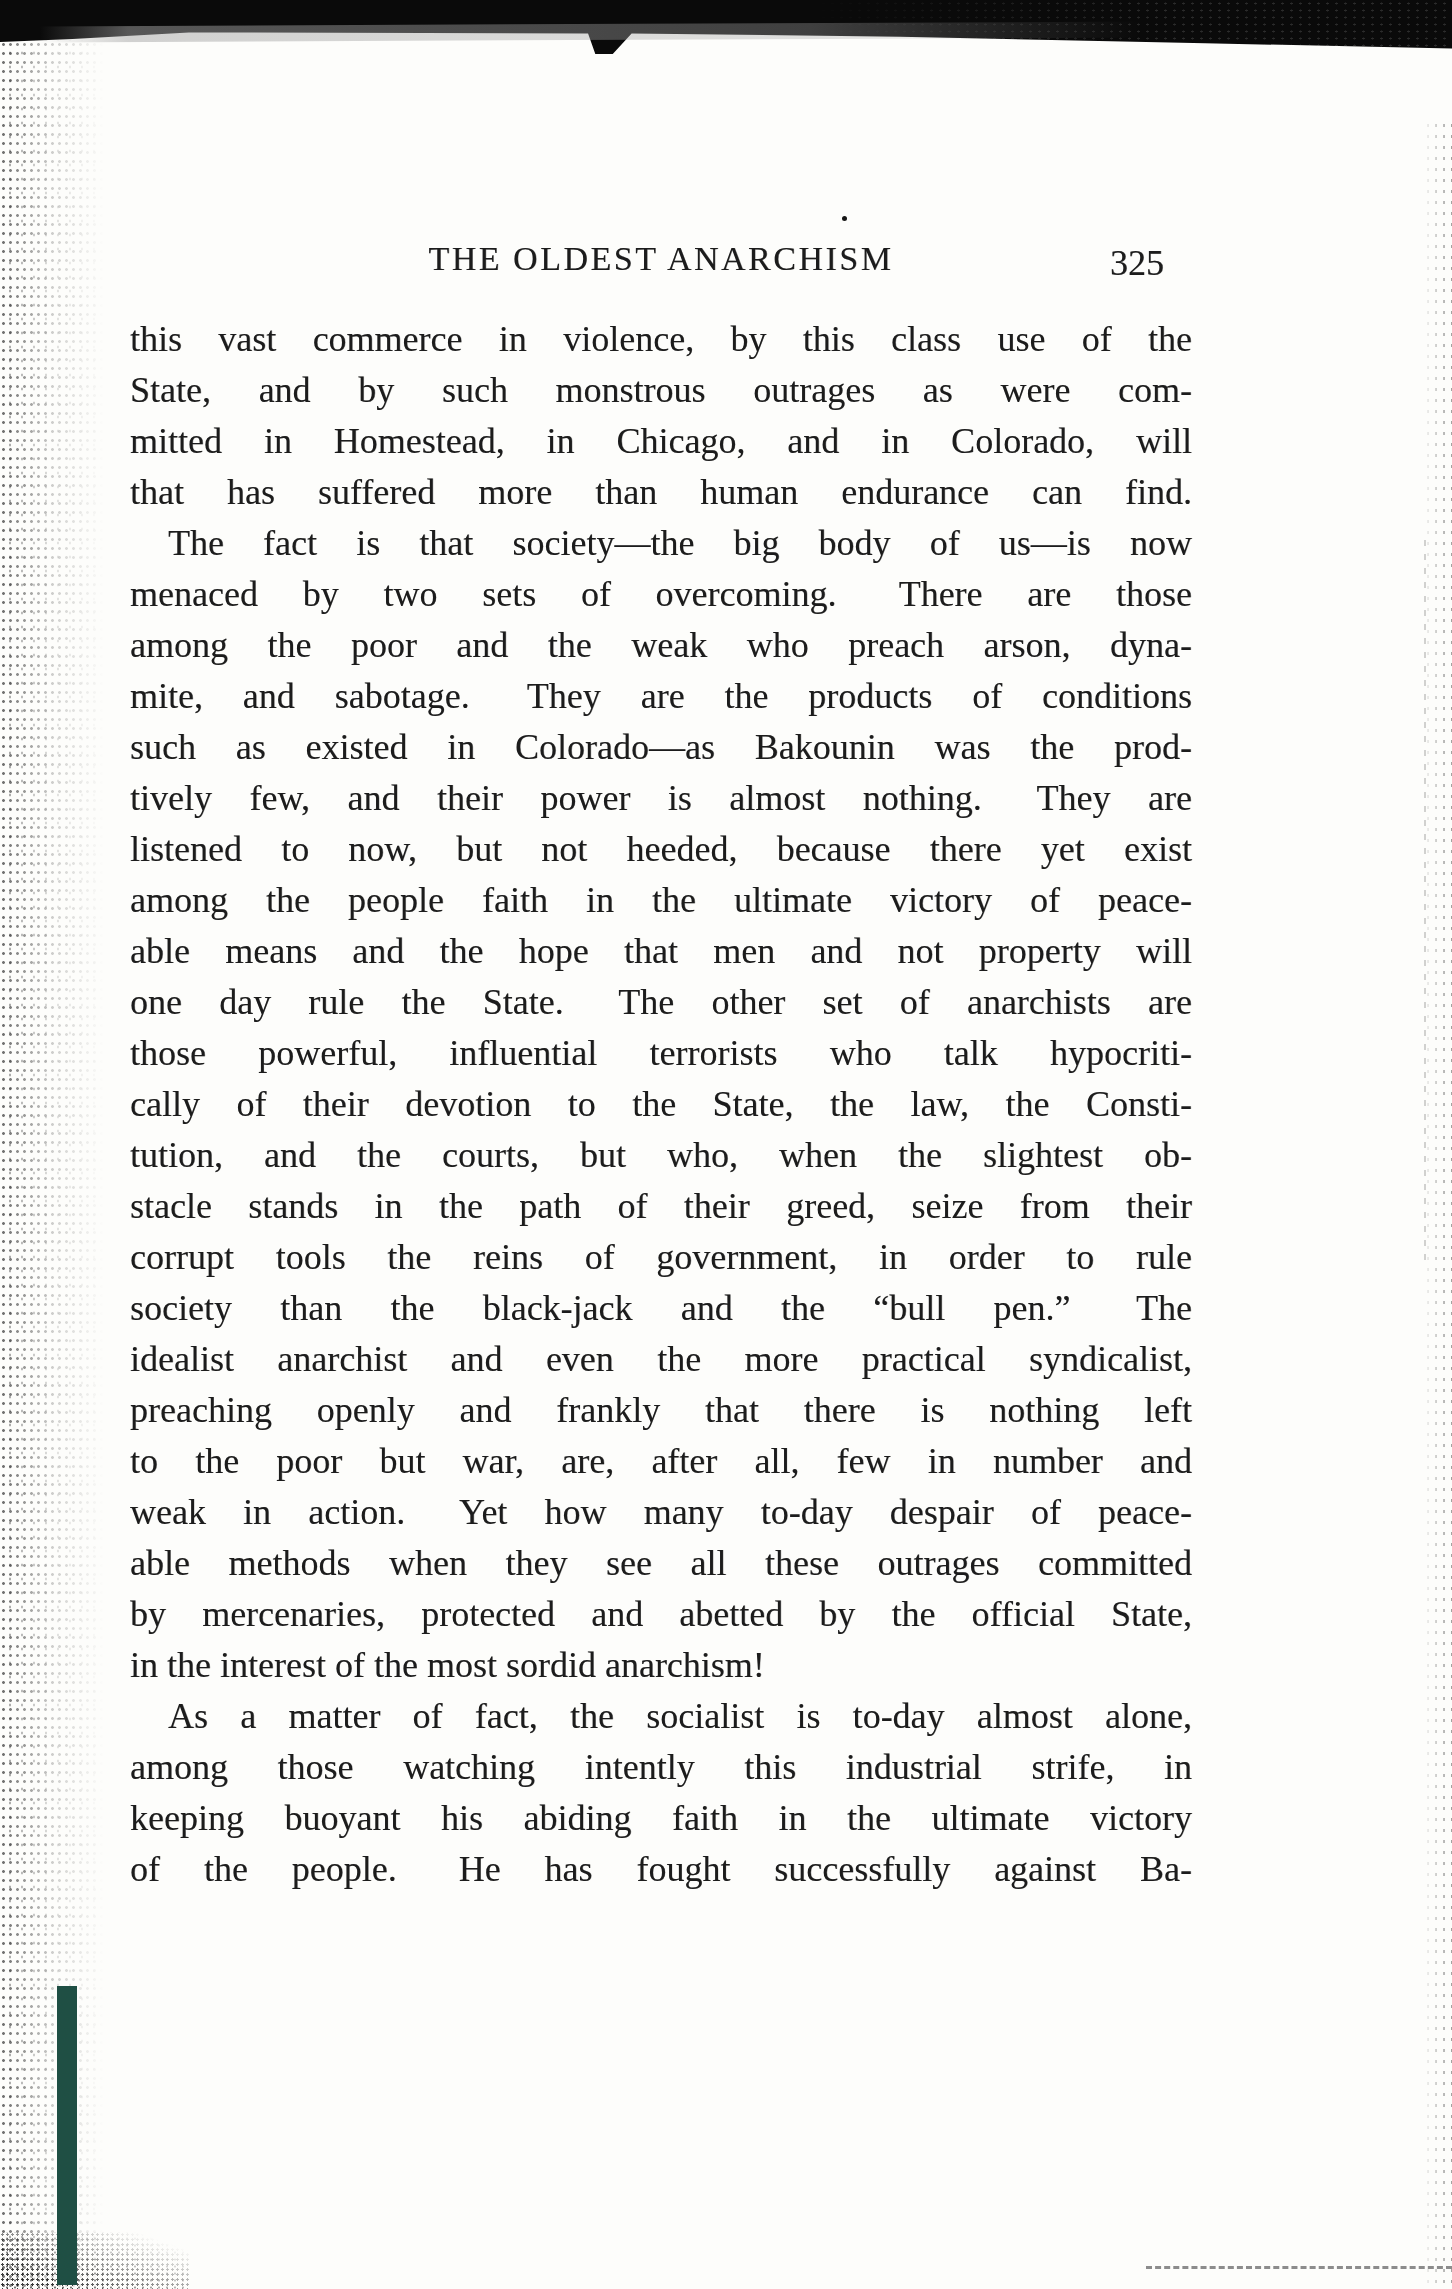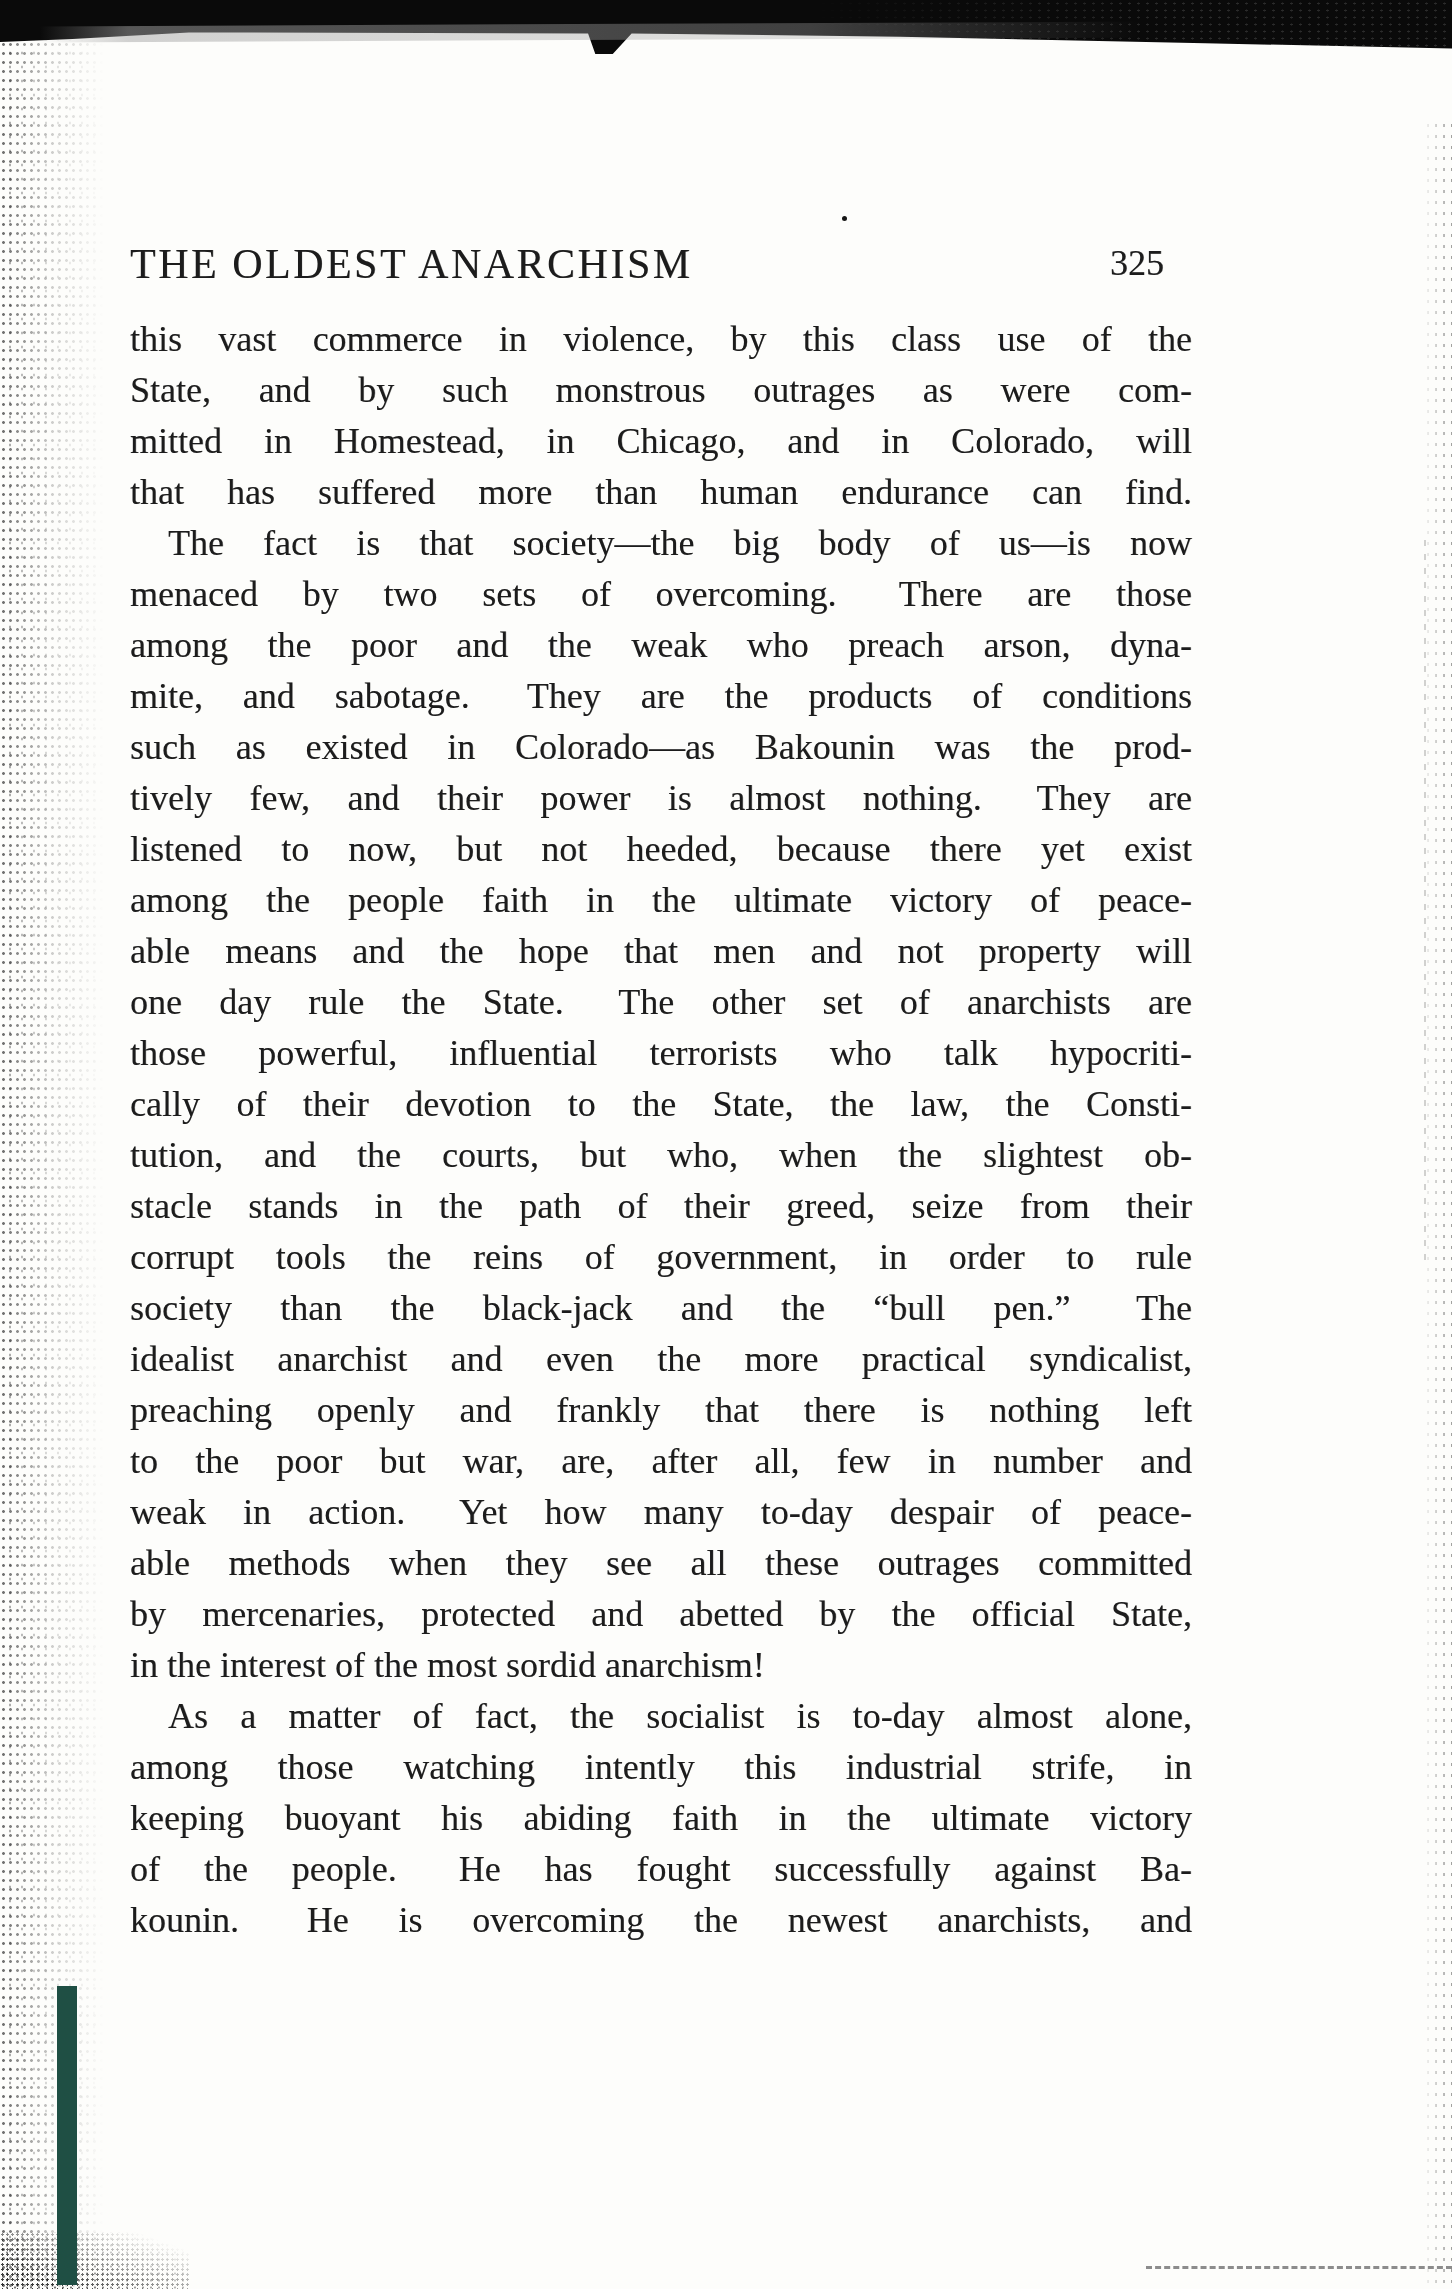--- a/index.html
+++ b/index.html
@@ -91,22 +91,22 @@
   }
 
   
   .running-head {
     position: absolute; top: 240px; left: 130px;
     width: 1062px; height: 52px;
     color: var(--ink, #1c1c1c);
   }
   .running-title {
     position: absolute; left: 0; right: 0;
-    text-align: left;
-    font-size: 42px; letter-spacing: 2.5px;
+    text-align: center;
+    font-size: 34px; letter-spacing: 2.5px;
     text-shadow: 0.4px 0.4px 0 rgba(0,0,0,.4);
   }
   .page-number {
     position: absolute; right: 28px; top: 2px;
     font-size: 36px;
     text-shadow: 0.4px 0.4px 0 rgba(0,0,0,.4);
   }
   .text-block {
     position: absolute; top: 314px; left: 130px;
     width: 1062px;
@@ -171,16 +171,15 @@
       <div class="line">preaching openly and frankly that there is nothing left</div>
       <div class="line">to the poor but war, are, after all, few in number and</div>
       <div class="line">weak in action.  Yet how many to-day despair of peace-</div>
       <div class="line">able methods when they see all these outrages committed</div>
       <div class="line">by mercenaries, protected and abetted by the official State,</div>
       <div class="line flush">in the interest of the most sordid anarchism!</div>
       <div class="line indent">As a matter of fact, the socialist is to-day almost alone,</div>
       <div class="line">among those watching intently this industrial strife, in</div>
       <div class="line">keeping buoyant his abiding faith in the ultimate victory</div>
       <div class="line">of the people.  He has fought successfully against Ba-</div>
-      <div class="line">kounin.  He is overcoming the newest anarchists, and</div>
     </div>
 
 </div>
 
 </body></html>

